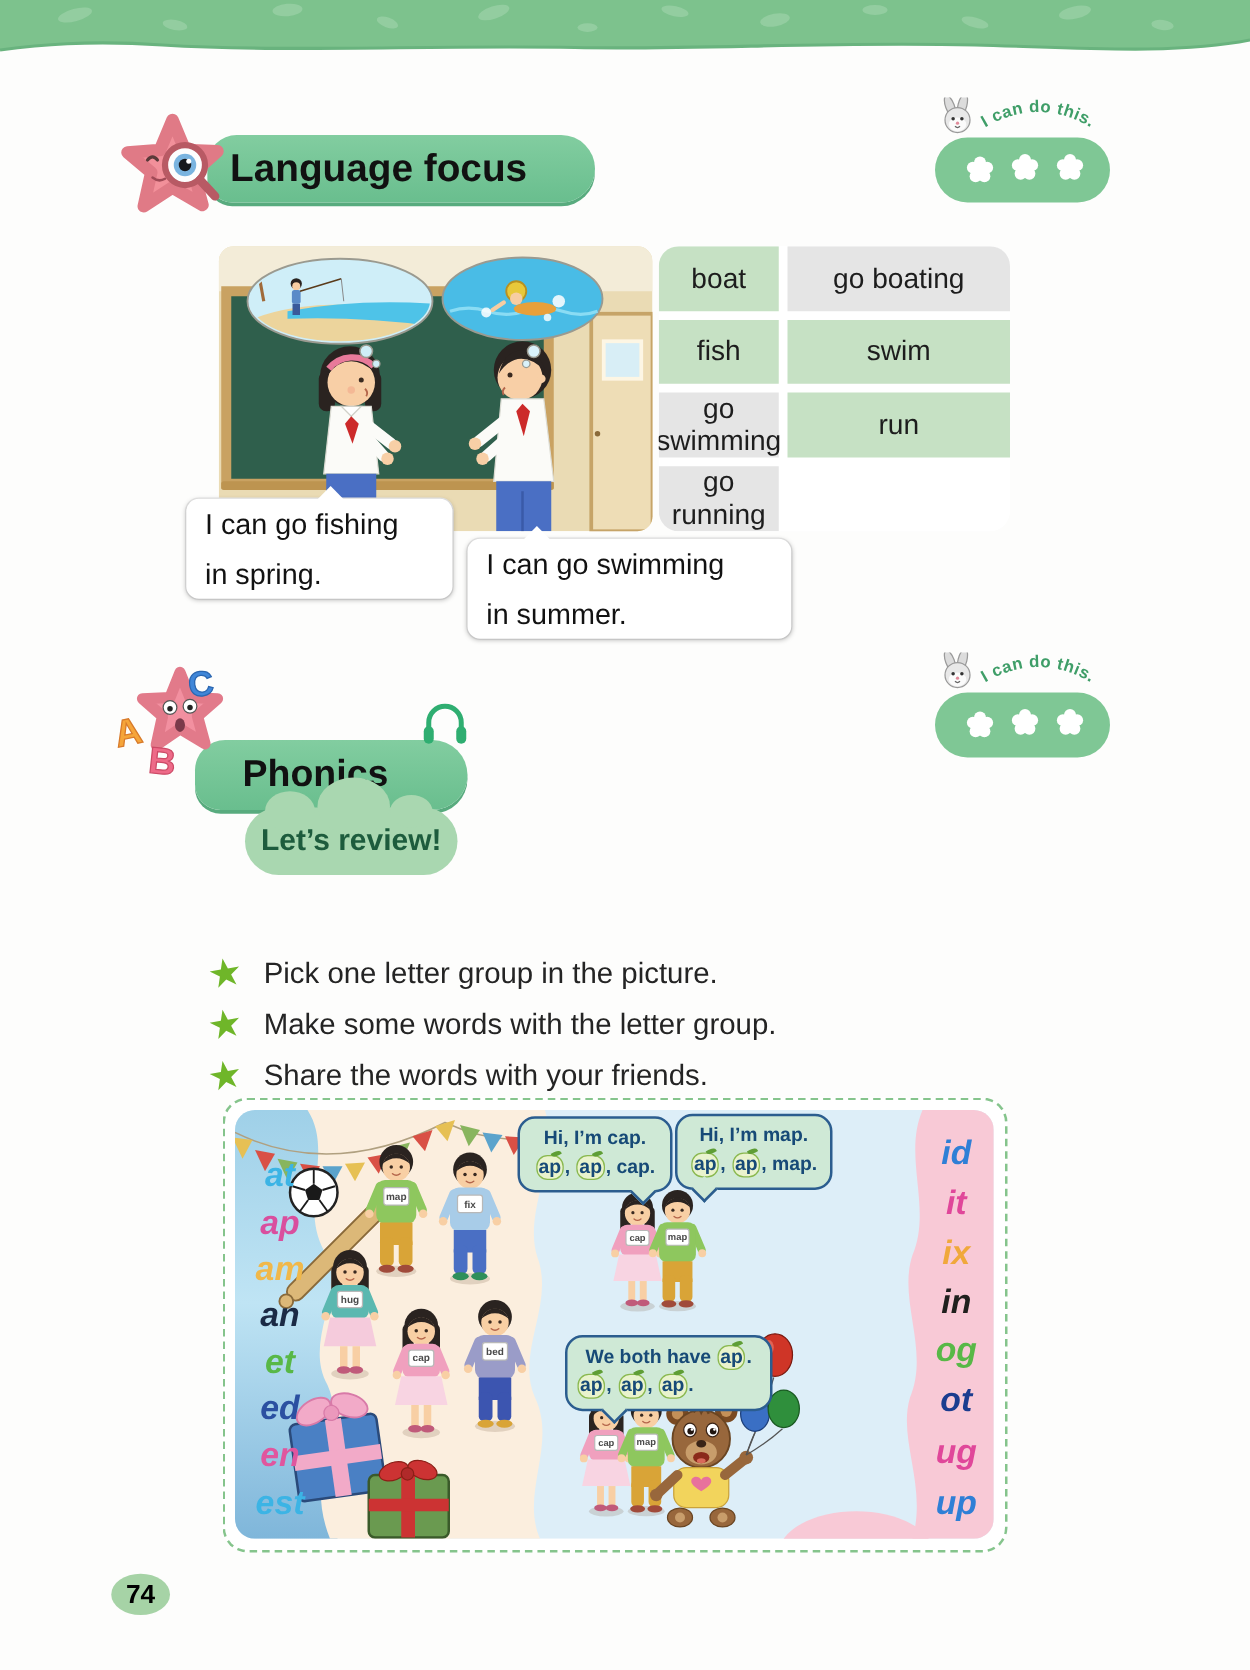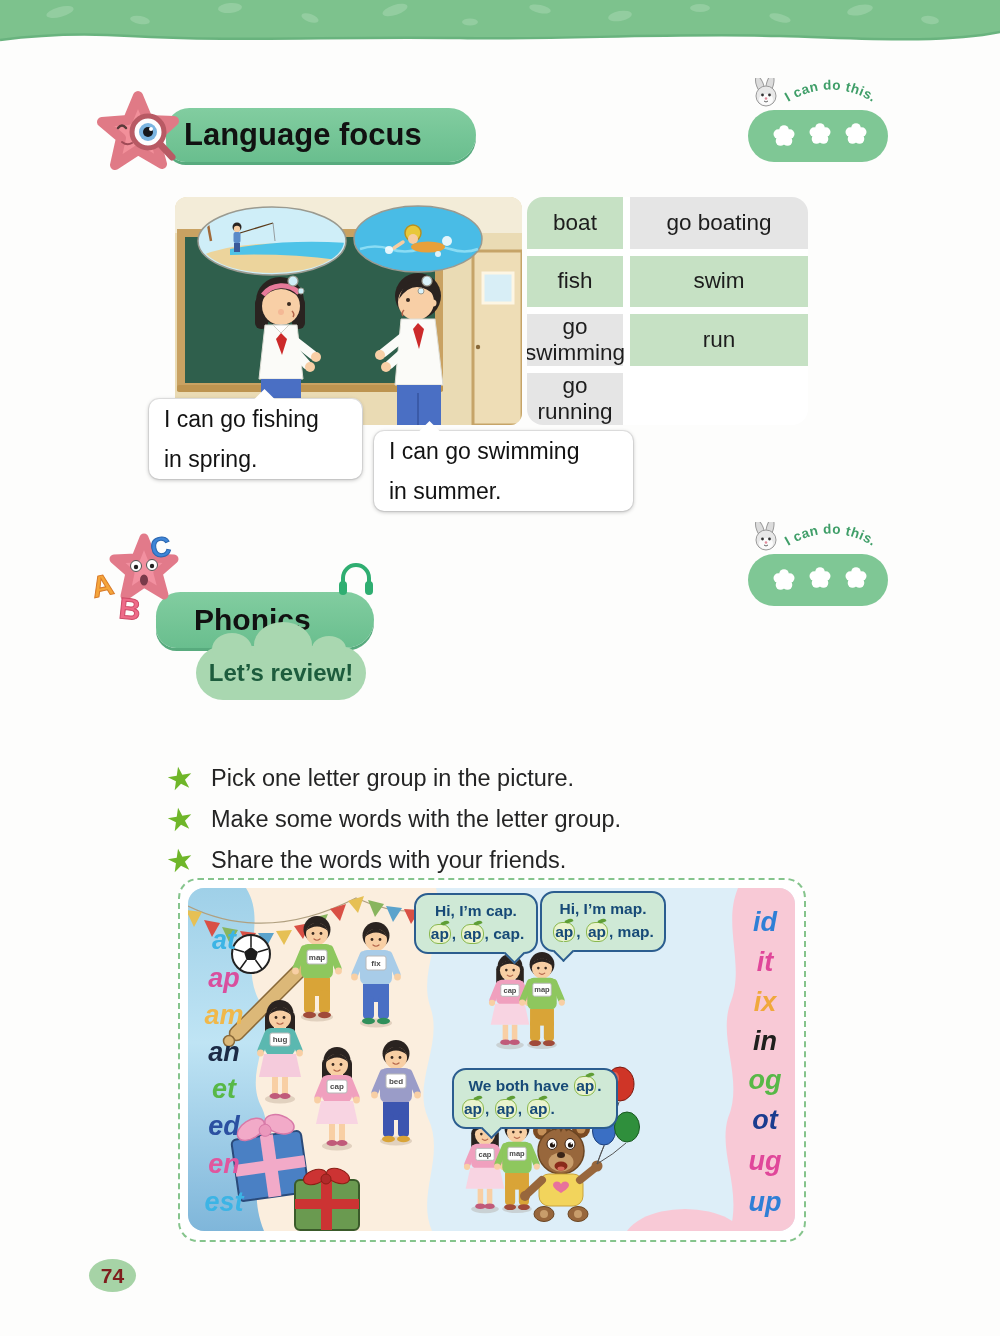--- a/index.html
+++ b/index.html
@@ -66,21 +66,21 @@
   .pbubble.b2 .tail{left:14px;}
   .pbubble.b3 .tail{left:30px;}
   .apple{display:inline-block;min-width:18px;text-align:center;background:#e9f3cd;
          border:1.5px solid #8ab84e;border-radius:9px;padding:0 1px;margin:0 1px;
          position:relative;line-height:1.15;}
   .apple::before{content:"";position:absolute;top:-4px;left:55%;width:8px;height:4px;
          background:#5f9e35;border-radius:0 70% 0 70%;transform:rotate(-28deg);}
   
   .pagenum{position:absolute;left:89px;top:1259px;width:47px;height:33px;background:#a6d3a6;
            border-radius:50%;display:flex;align-items:center;justify-content:center;
-           font-size:21px;font-weight:bold;color:#7f1d1d;}
+           font-size:21px;font-weight:bold;color:#000000;}
 </style>
 </head>
 <body>
 
 <div id="page">
 
   <svg class="top-band" viewBox="0 0 1000 46" preserveAspectRatio="none">
     <path d="M0,0 H1000 V32 C940,44 860,38 780,36 C660,33 560,40 460,38 C340,36 230,42 130,36 C70,32 30,36 0,40 Z" fill="#7dc28d"></path>
     <path d="M0,40 C30,36 70,32 130,36 C230,42 340,36 460,38 C560,40 660,33 780,36 C860,38 940,44 1000,32" fill="none" stroke="#69b37e" stroke-width="2.5"></path>
     <g fill="#93cda0">

